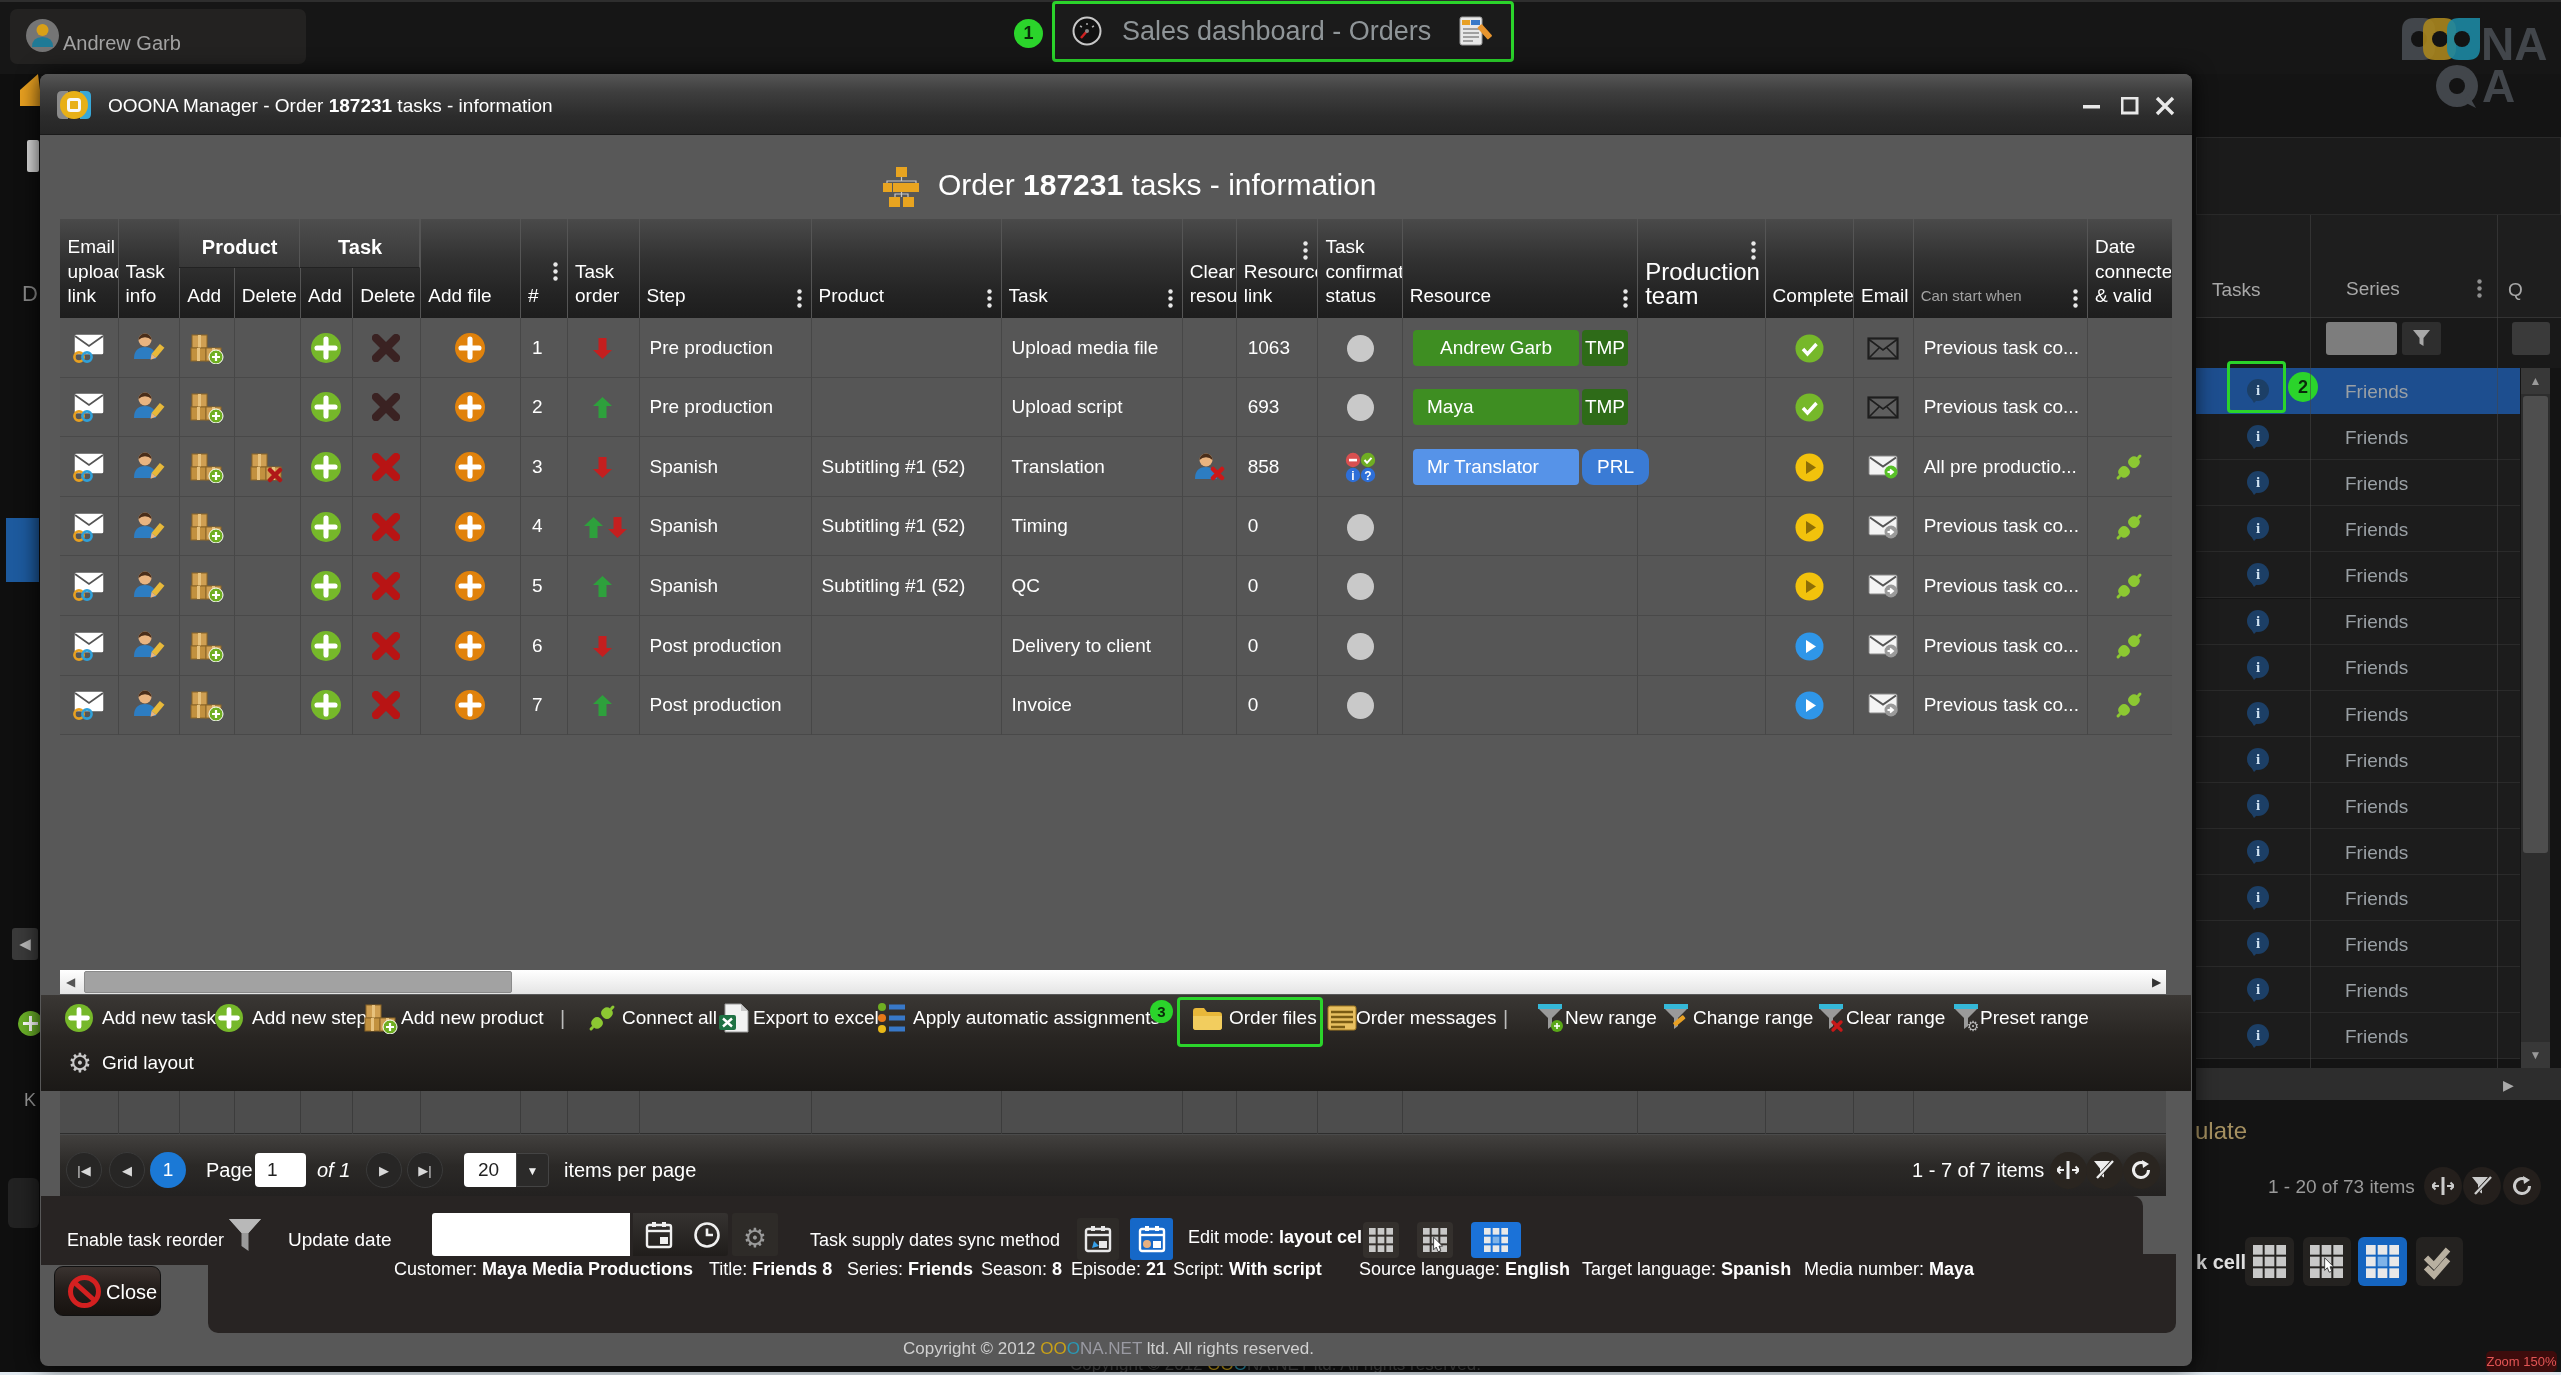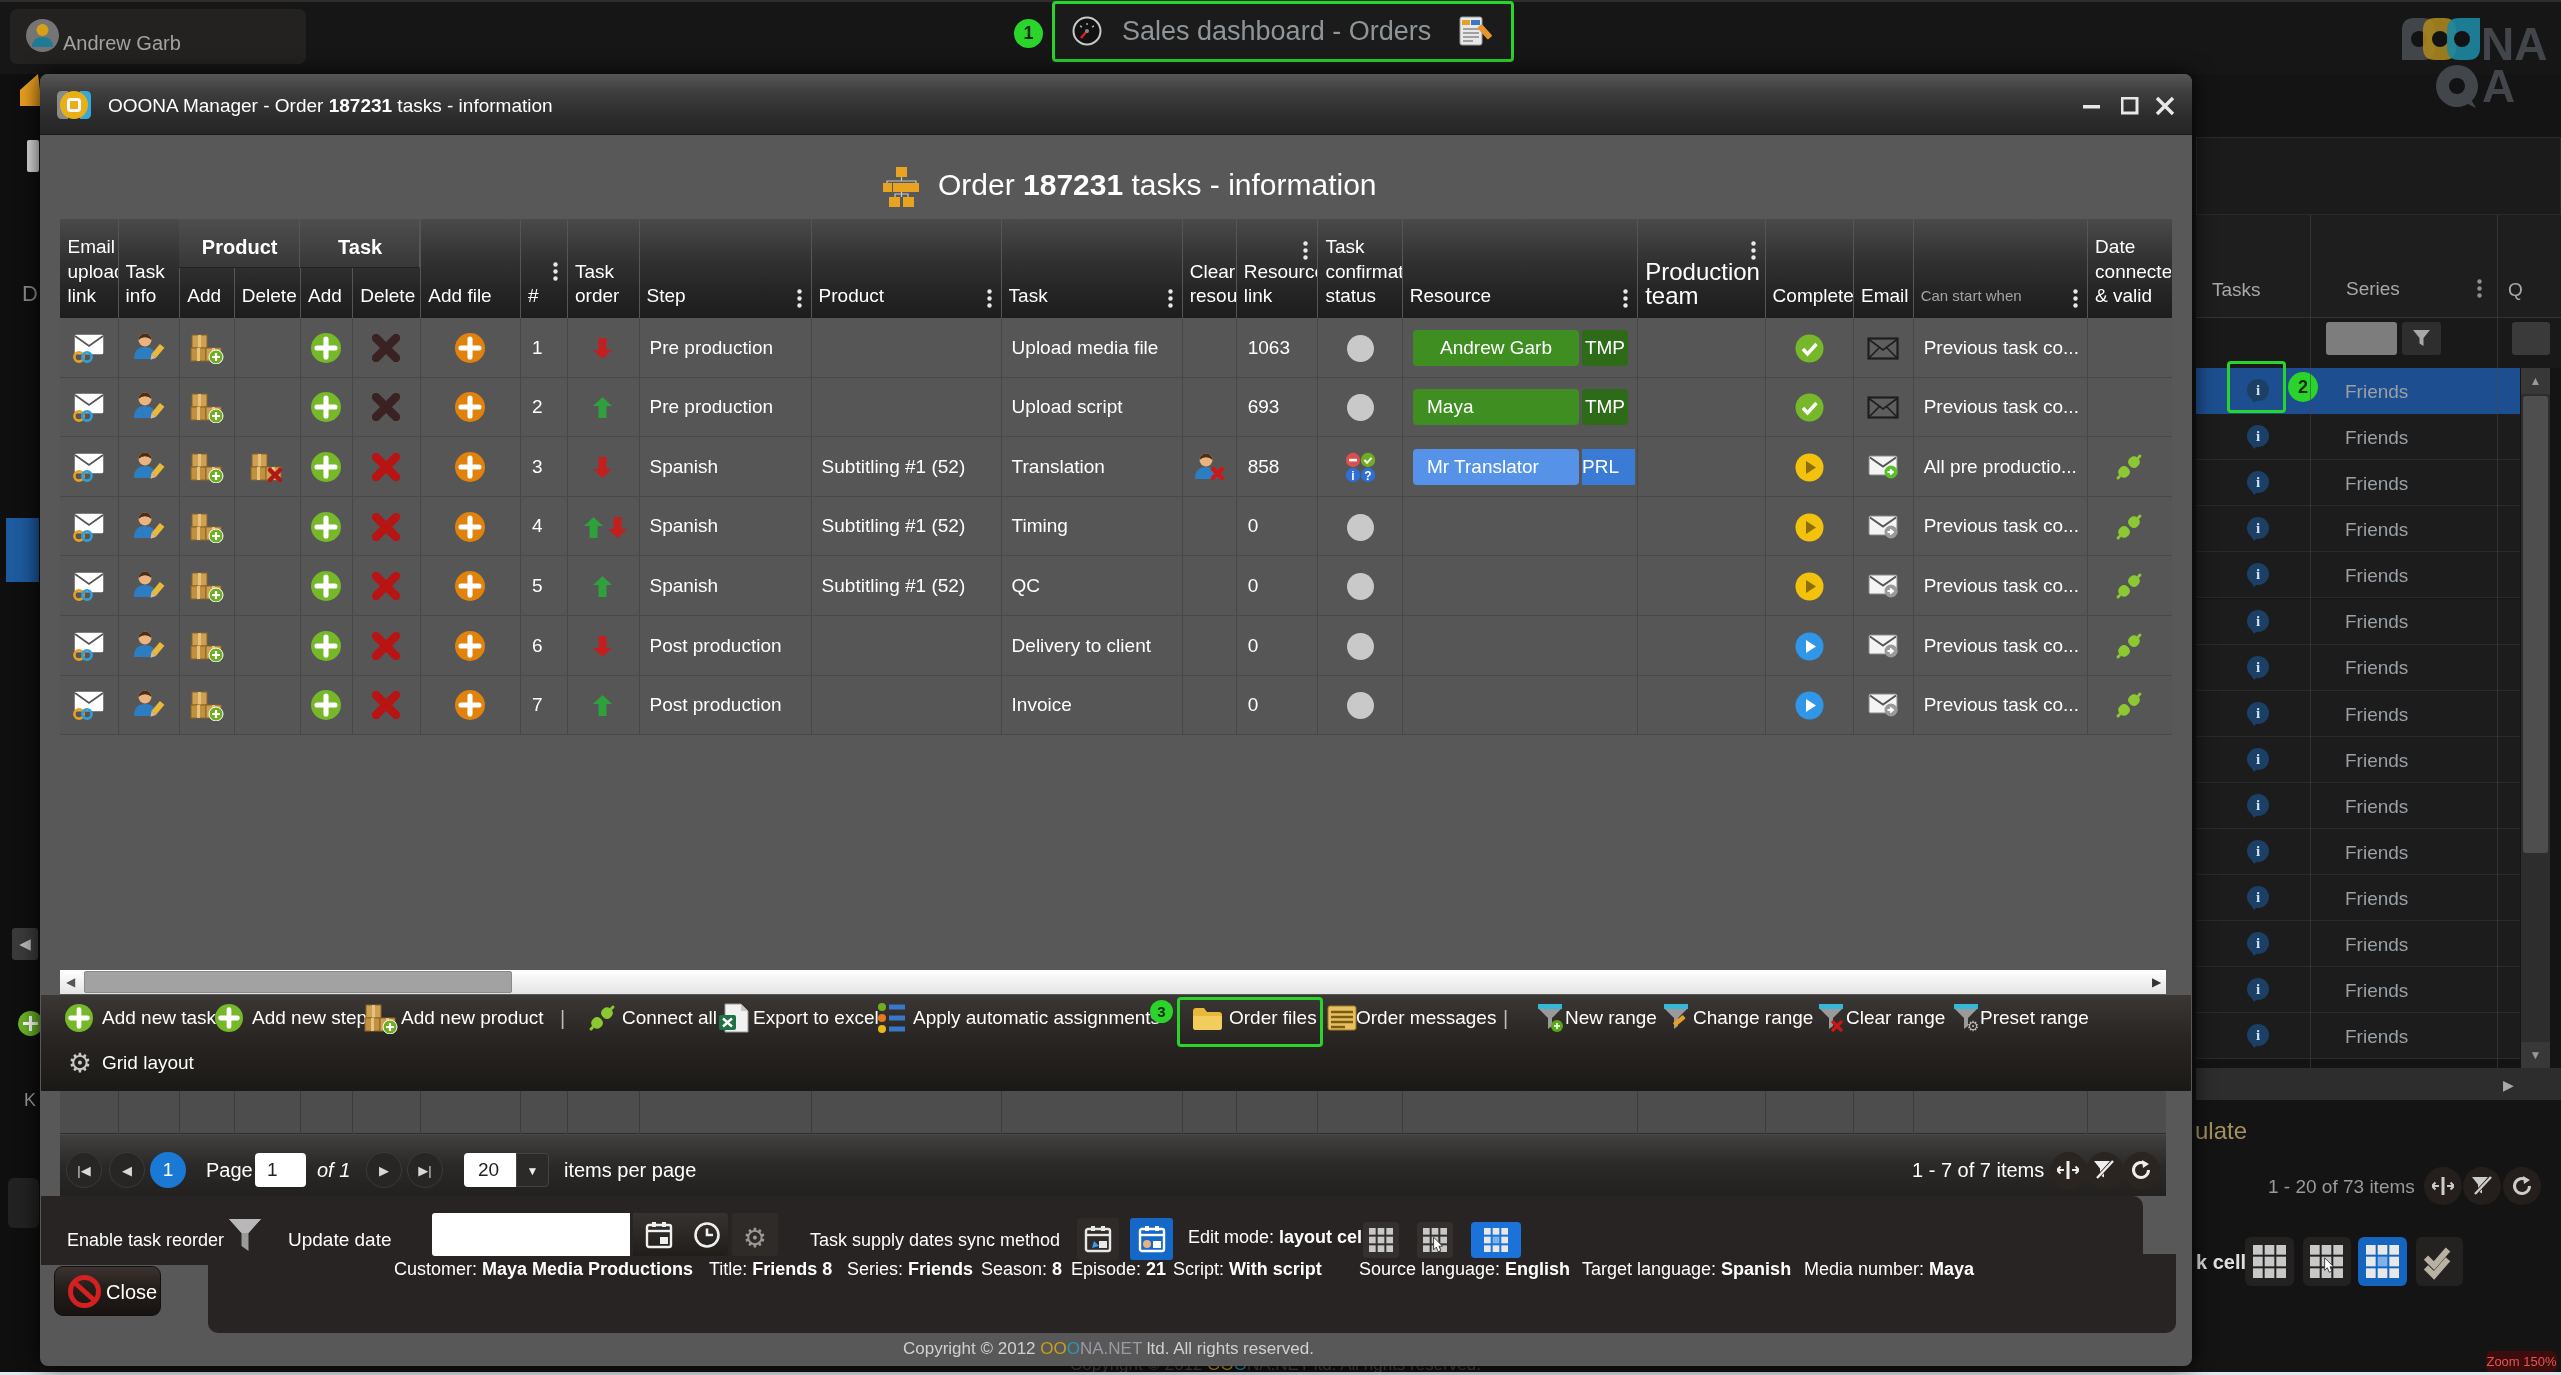--- a/index.html
+++ b/index.html
@@ -664,21 +664,21 @@
     <circle cx="8" cy="8" r="7.2" fill="#d85050"></circle>
     <rect x="4" y="6.8" width="8" height="2.6" fill="#fff"></rect>
     <circle cx="23" cy="8" r="7.2" fill="#6fae22"></circle>
     <path d="M19.5 8 l2.5 2.8 l4.5 -5" stroke="#fff" stroke-width="2" fill="none"></path>
     <circle cx="8" cy="23" r="7.2" fill="#2e6fd8"></circle>
     <text x="8" y="27.5" font-size="12" font-weight="bold" fill="#fff" text-anchor="middle">i</text>
     <circle cx="23" cy="23" r="7.2" fill="#2e6fd8"></circle>
     <text x="23" y="27.5" font-size="12" font-weight="bold" fill="#fff" text-anchor="middle">?</text>
   </svg>
 <div class="a" style="left:1413px;top:449px;width:166px;height:36px;background:#5693e8;border-radius:4px;color:#fff;font-size:19px;text-align:left;padding-left:14px;line-height:36px">Mr Translator</div>
-<div class="a" style="left:1582px;top:449px;width:53px;height:36px;background:#3a7bd5;border-radius:0;color:#fff;font-size:19px;line-height:36px">PRL</div>
+<div class="a" style="left:1582px;top:449px;width:67px;height:36px;background:#3a7bd5;border-radius:12px;color:#fff;font-size:19px;text-align:center;line-height:36px">PRL</div>
 <svg class="a" style="left:1794.8px;top:453px" width="29" height="29" viewBox="0 0 29 29">
     <circle cx="14.5" cy="14.5" r="14" fill="#f2c20c"></circle>
     <path d="M11 8 L21 14.5 L11 21 Z" fill="#8d6e06"></path>
   </svg>
 <svg class="a" style="left:1867.85px;top:455px" width="31" height="25" viewBox="0 0 31 25">
     <rect x="1" y="1" width="28" height="19" rx="1.5" fill="#f4f4f4" stroke="#888" stroke-width="1"></rect>
     <path d="M2 2.5 L15 11.5 L28 2.5" fill="none" stroke="#555" stroke-width="2"></path>
     <circle cx="23" cy="17" r="6.5" fill="#58c028"></circle>
     <path d="M19.5 17 h5 M22 14.5 l3 2.5 l-3 2.5" stroke="#fff" stroke-width="1.8" fill="none"></path>
   </svg>

